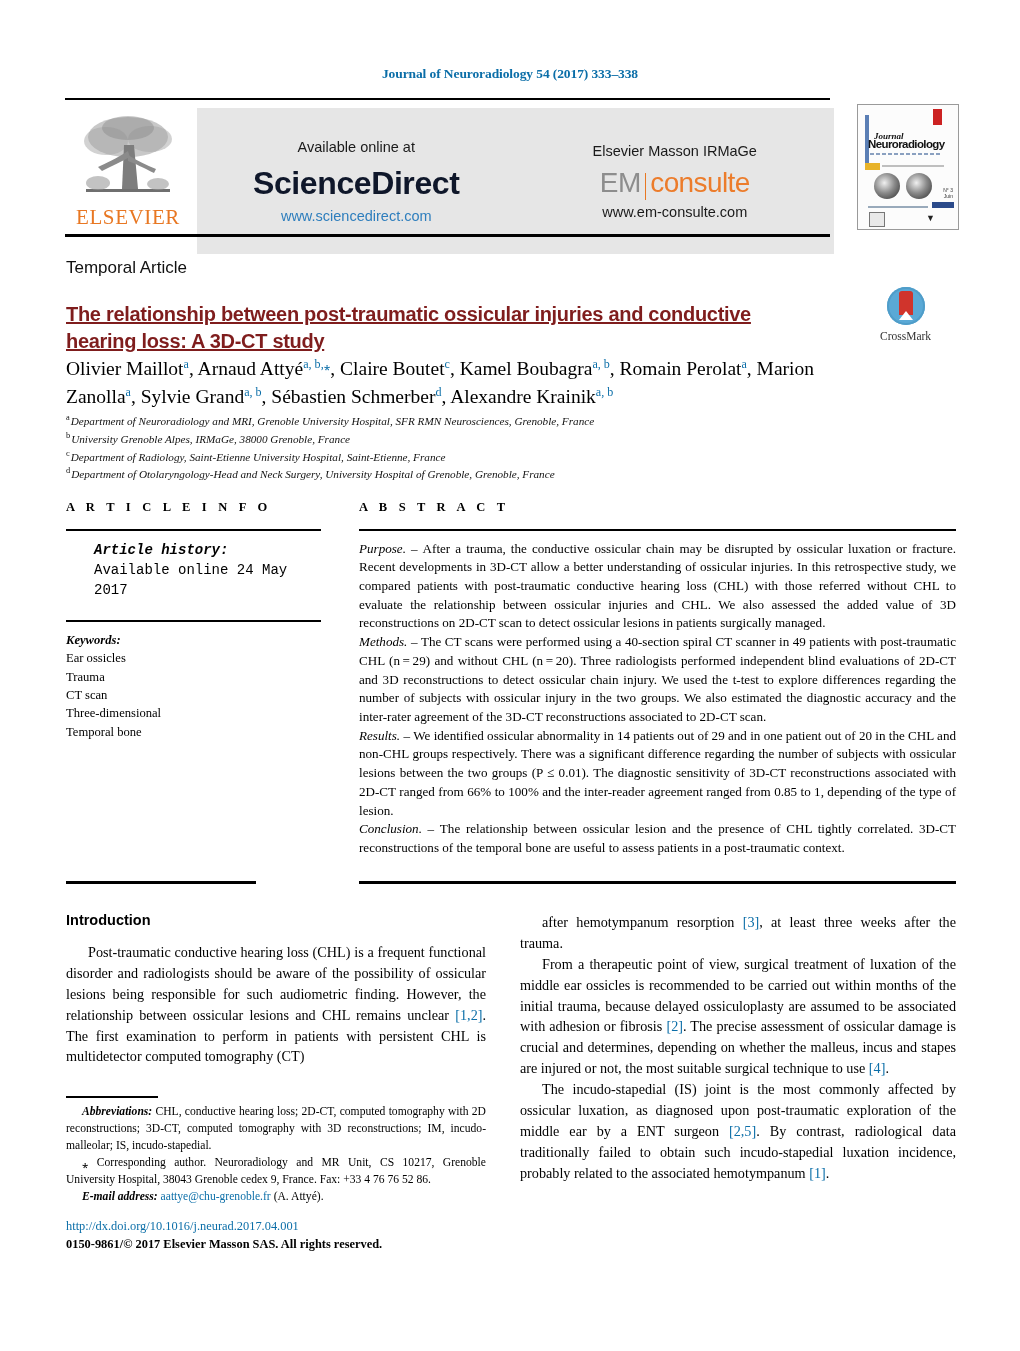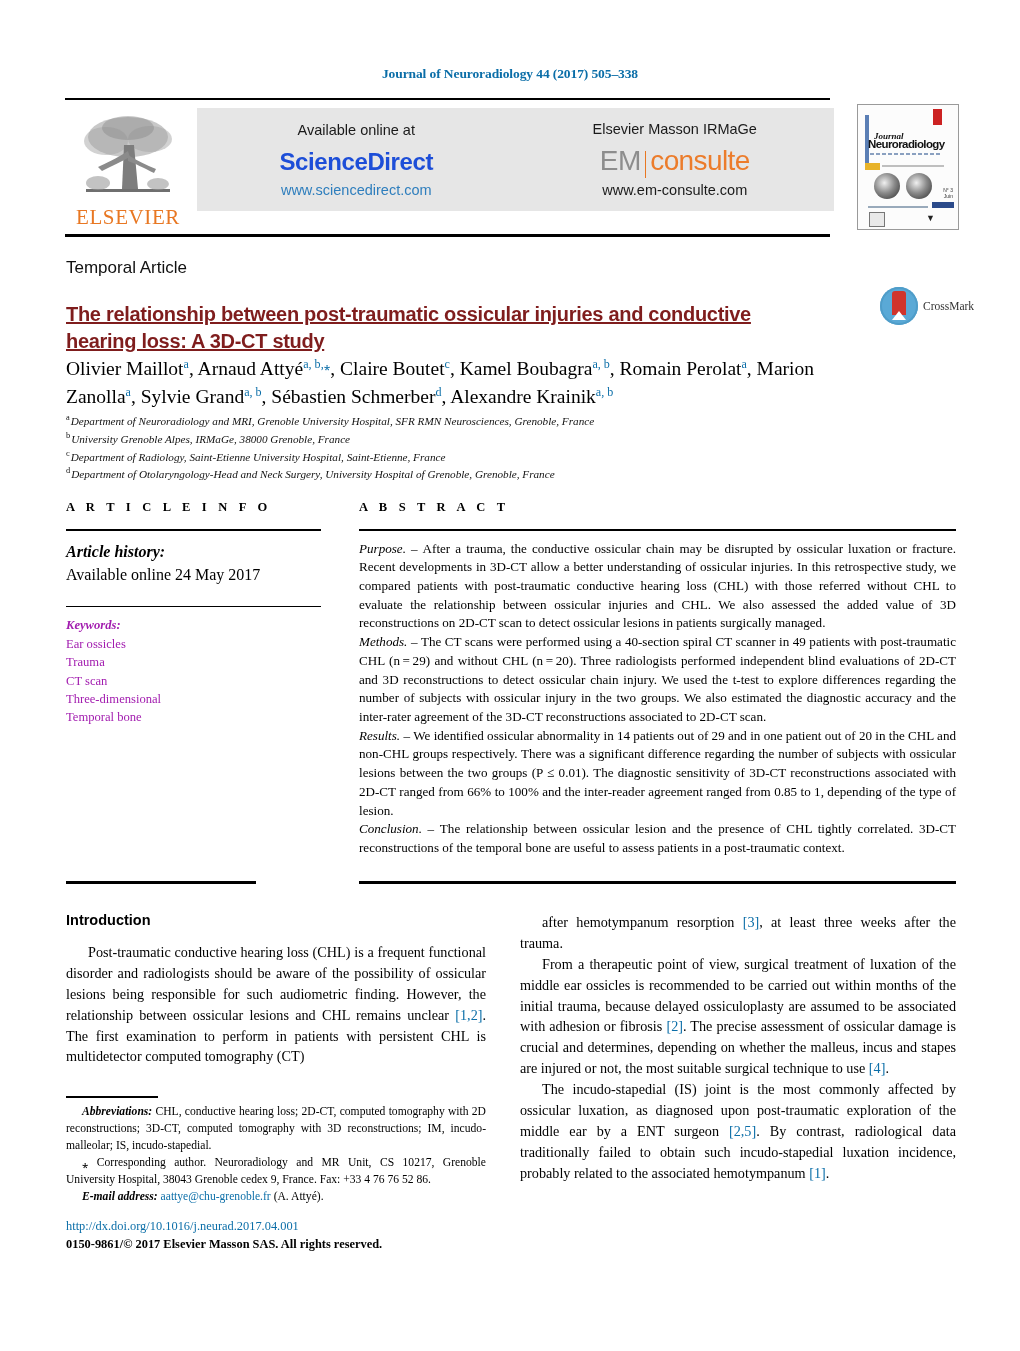--- a/index.html
+++ b/index.html
@@ -73,42 +73,42 @@
     color: #E87722;
     font-weight: normal;
     margin-top: 2px;
   }
 
   
   .banner {
     position: absolute;
     left: 197px; top: 108px;
     width: 637px;
-    height: 103px;
+    height: 146px;
     background: #e6e6e6;
     display: flex;
   }
   .banner-half {
     flex: 1;
     display: flex;
     flex-direction: column;
     align-items: center;
     justify-content: center;
   }
   .banner-label {
     font-family: "Liberation Sans", sans-serif;
     font-size: 14.5px;
     color: #1a1a1a;
     margin-bottom: 10px;
   }
   .sd-logo {
     font-family: "Liberation Sans", sans-serif;
     font-weight: bold;
-    font-size: 24px;
-    color: #1d4ed8;
+    font-size: 32px;
+    color: #0f172a;
     letter-spacing: -0.4px;
   }
   .sd-url {
     font-family: "Liberation Sans", sans-serif;
     font-size: 14.5px;
     color: #2e7ebd;
     margin-top: 6px;
   }
   .em-logo {
     display: flex;
@@ -231,20 +231,21 @@
     text-decoration: underline;
   }
 
   
   .crossmark {
     position: absolute;
     left: 880px; top: 287px;
     display: flex;
     align-items: center;
     gap: 5px;
+    flex-direction: column;
   }
   .cm-badge {
     width: 38px; height: 38px;
     border-radius: 50%;
     background: #5aa9d6;
     position: relative;
     box-shadow: inset 0 0 0 2px #4f9dc9;
   }
   .cm-badge::before {
     content: "";
@@ -324,37 +325,38 @@
   }
   .sec-rule {
     height: 1.5px;
     background: #000;
     margin-top: 14px;
   }
 
   
   .history {
     margin-top: 9px;
-    font-family: Liberation Serif, serif;
-    font-size: 16px;
+    font-family: Liberation Mono, monospace;
+    font-size: 14px;
     line-height: 1.45;
     color: #000;
+    margin-left: 28px;
   }
   .history .hd { font-style: italic; font-weight: bold; }
   .kw-rule {
     height: 1.5px;
     background: #000;
     margin-top: 20px;
   }
   .keywords {
     margin-top: 9px;
     font-family: "Liberation Serif", serif;
     font-size: 12.6px;
     line-height: 1.46;
-    color: #a21caf;
+    color: #000000;
   }
   .keywords .hd { font-style: italic; font-weight: bold; }
 
   
   .abstract {
     margin-top: 9px;
     font-family: "Liberation Serif", serif;
     font-size: 13.1px;
     line-height: 1.43;
     text-align: justify;
@@ -443,21 +445,21 @@
     line-height: 1.45;
   }
   .doi .link { color: #0b6ea8; display: block; }
   .doi .issn { color: #000; font-weight: bold; display: block; }
 </style>
 </head>
 <body>
 
 <div class="page">
 
-  <div class="journal-ref">Journal of Neuroradiology 44 (2017) 505–338</div>
+  <div class="journal-ref">Journal of Neuroradiology 54 (2017) 333–338</div>
 
   <div class="rule-top"></div>
 
   <div class="elsevier-block">
     <div class="elsevier-tree">
       <svg viewBox="0 0 104 92" width="104" height="92" aria-hidden="true">
         <g fill="#8f8f8f">
           <ellipse cx="52" cy="26" rx="40" ry="20" fill="#9a9a9a" opacity="0.55"></ellipse>
           <ellipse cx="30" cy="30" rx="22" ry="14" fill="#a5a5a5" opacity="0.5"></ellipse>
           <ellipse cx="74" cy="28" rx="22" ry="13" fill="#a5a5a5" opacity="0.5"></ellipse>

